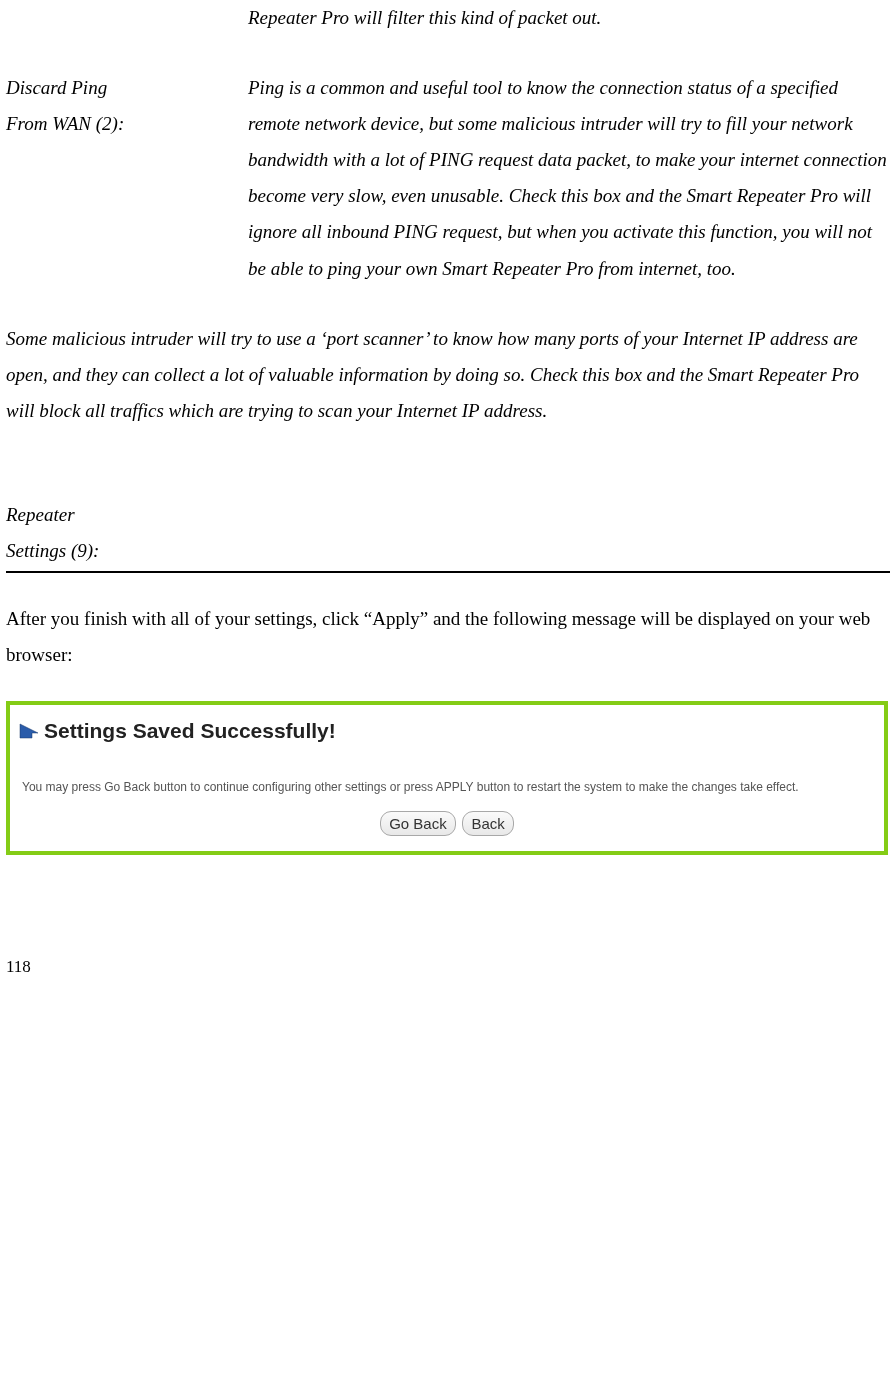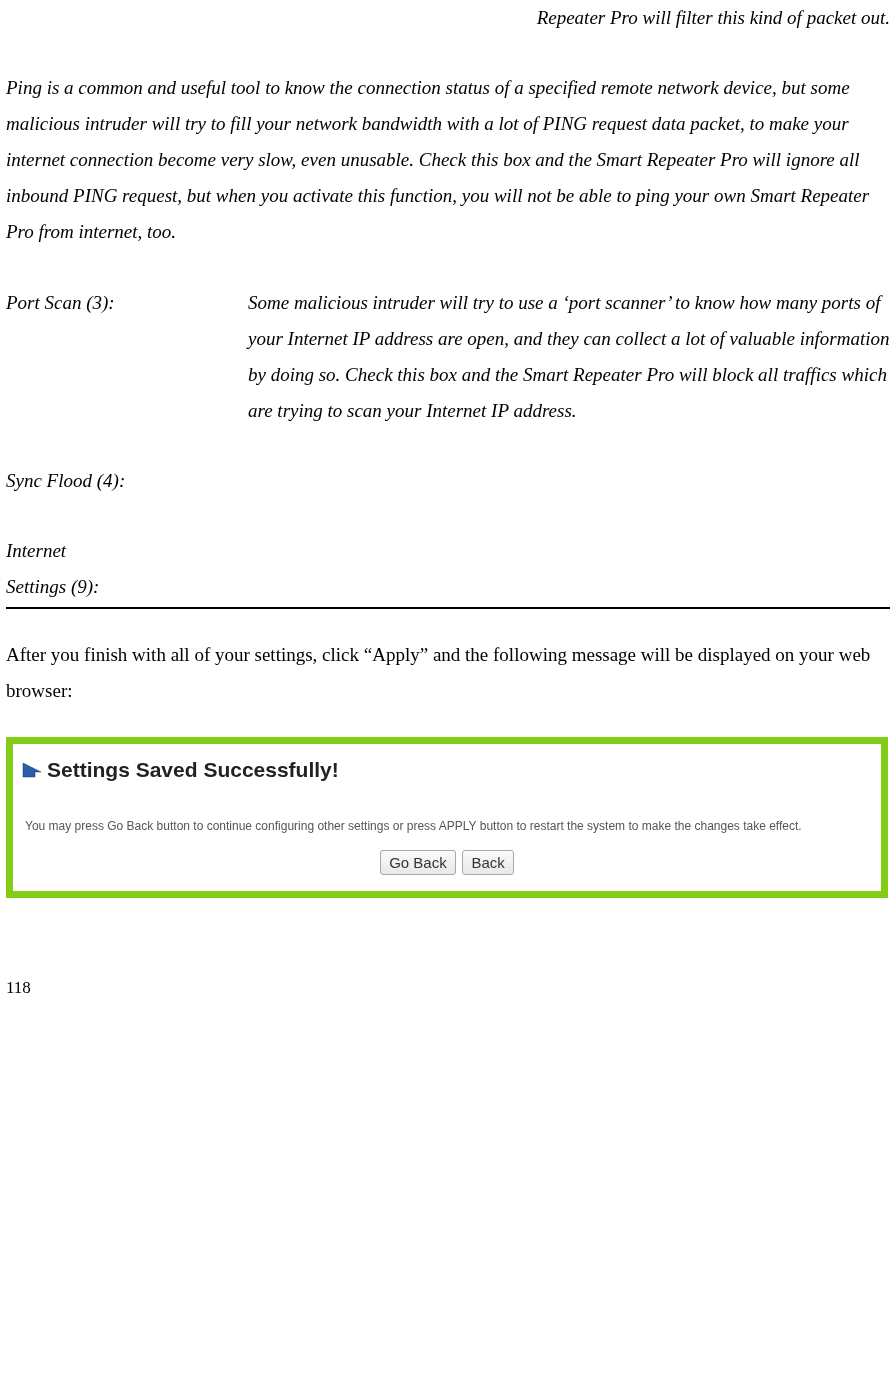--- a/index.html
+++ b/index.html
@@ -12,21 +12,20 @@
       line-height: 1.9;
       color: #000;
       background: #fff;
       width: 896px;
       padding: 0 6px;
     }
     .orphan {
       font-style: italic;
       padding-left: 242px;
       margin-bottom: 34px;
-      text-align: right;
     }
     .definitions {
       border-bottom: 2.5px solid #000;
       padding-bottom: 2px;
       margin-bottom: 28px;
     }
     .def-row {
       display: flex;
       margin-bottom: 34px;
       font-style: italic;
@@ -38,23 +37,23 @@
       width: 242px;
       flex-shrink: 0;
     }
     .def-desc {
       flex: 1;
     }
     .after-text {
       margin-bottom: 28px;
     }
     .dialog-box {
-      border: 7px solid #84cc16;
+      border: 4px solid #84cc16;
       padding: 0;
-      margin-bottom: 40px;
+      margin-bottom: 62px;
       width: 882px;
     }
     .dialog-header {
       display: flex;
       align-items: center;
       padding: 6px 8px 10px 8px;
     }
     .arrow-icon {
       width: 20px;
       height: 18px;
@@ -78,53 +77,55 @@
       text-align: center;
       padding: 6px 0 10px 0;
     }
     .dialog-btn {
       font-family: Arial, sans-serif;
       font-size: 15px;
       padding: 3px 8px;
       margin: 0 1px;
       background: linear-gradient(#fafafa, #e8e8e8);
       border: 1px solid #a8a8a8;
-      border-radius: 3px;
+      border-radius: 11px;
       cursor: pointer;
       color: #333;
     }
     .page-number {
       text-align: left;
       font-size: 17px;
       padding-top: 34px;
     }
   </style>
 </head>
 <body>
 
 <div class="orphan">Repeater Pro will filter this kind of packet out.</div>
 
 <div class="definitions">
 
   <div class="def-row">
+    <div class="def-label">
+      <span>Discard Ping</span><br>
+      <span>From WAN (2):</span>
+    </div>
     <div class="def-desc">Ping is a common and useful tool to know the connection status of a specified remote network device, but some malicious intruder will try to fill your network bandwidth with a lot of PING request data packet, to make your internet connection become very slow, even unusable. Check this box and the Smart Repeater Pro will ignore all inbound PING request, but when you activate this function, you will not be able to ping your own Smart Repeater Pro from internet, too.</div>
   </div>
 
   <div class="def-row">
-    <div class="def-label">Port Scan (3):</div>
     <div class="def-desc">Some malicious intruder will try to use a ‘port scanner’ to know how many ports of your Internet IP address are open, and they can collect a lot of valuable information by doing so. Check this box and the Smart Repeater Pro will block all traffics which are trying to scan your Internet IP address.</div>
   </div>
 
   <div class="def-row">
-    <div class="def-label">Sync Flood (4):</div>
   </div>
 
   <div class="def-row">
     <div class="def-label">
-      <span>Internet</span><br>
+      <span>Repeater</span><br>
       <span>Settings (9):</span>
     </div>
   </div>
 
 </div>
 
 <div class="after-text">After you finish with all of your settings, click “Apply” and the following message will be displayed on your web browser:</div>
 
 <div class="dialog-box">
   <div class="dialog-header">

